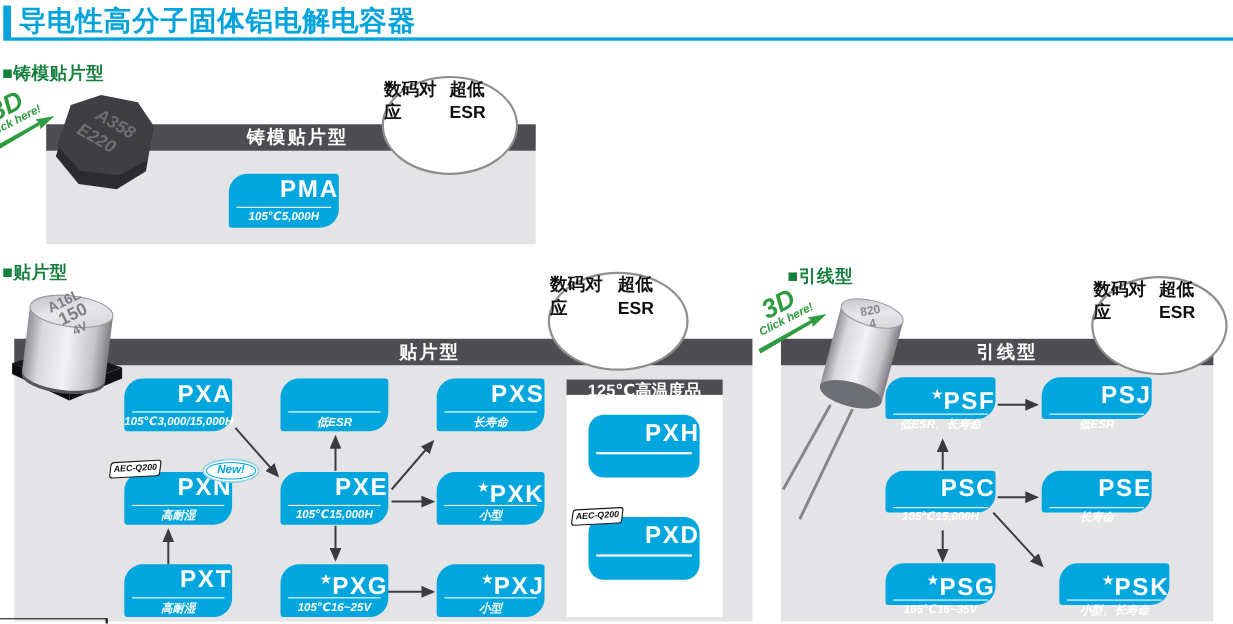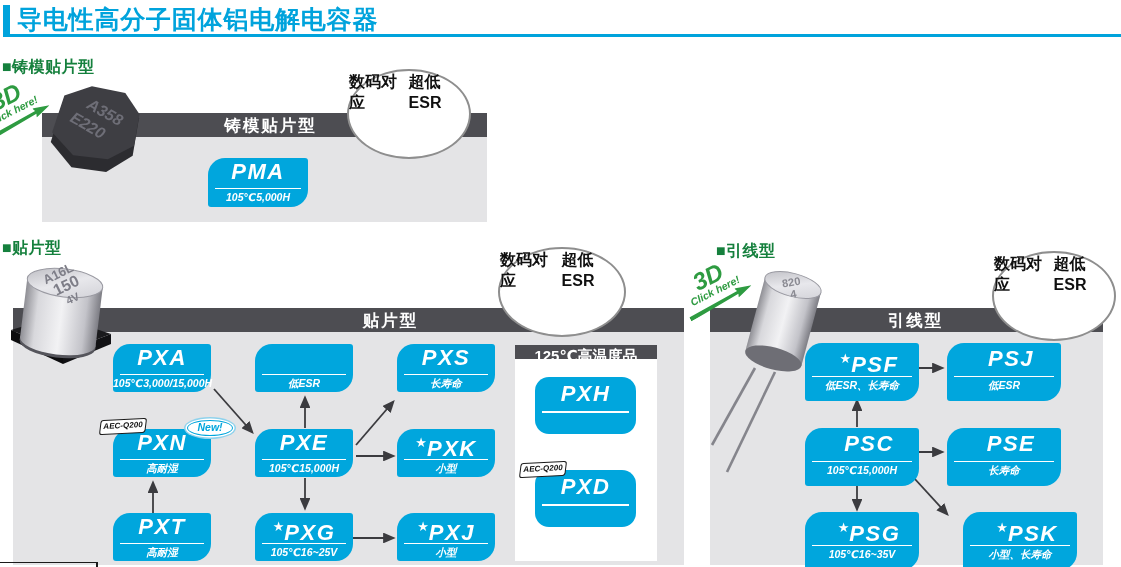--- a/index.html
+++ b/index.html
@@ -8,25 +8,25 @@
   .abs{position:absolute;}
   .title-bar{left:3px;top:5px;width:7px;height:30px;background:#00A3DC;}
   .page-title{left:17px;top:5px;font-size:25px;line-height:29px;font-weight:bold;color:#00A3DC;letter-spacing:0.8px;white-space:nowrap;}
   .title-line{left:3px;top:34px;width:1118px;height:2.5px;background:#00A3DC;}
   .h2{font-size:16px;font-weight:bold;color:#15803d;letter-spacing:0.5px;white-space:nowrap;font-family:Liberation Mono, monospace;}
   .panel{background:#E4E4E6;}
   .pbar{position:absolute;left:0;top:0;right:0;height:24px;background:#4D4D52;color:#fff;
         font-weight:bold;font-size:16.5px;text-align:center;line-height:24px;letter-spacing:2px;}
   .pbox{position:absolute;width:98px;height:48px;background:#00A6DD;border-radius:17px 3px 17px 3px;
         color:#fff;text-align:center;z-index:4;}
-  .nm{font-style:italic;font-weight:bold;font-size:22px;line-height:28px;white-space:nowrap;letter-spacing:1.5px;}
+  .nm{font-weight:bold;font-size:22px;line-height:28px;white-space:nowrap;letter-spacing:1.5px;text-align:right;}
   .ln{position:absolute;left:7px;right:7px;top:29.5px;height:1.6px;background:#fff;}
   .sb{position:absolute;top:32.5px;left:0;right:0;font-style:italic;font-weight:bold;font-size:10.5px;white-space:nowrap;}
   .star{font-size:13px;vertical-align:9px;letter-spacing:0;}
-  .tall{height:58px;padding-left:14px;}
+  .tall{height:38px;}
   .tall .nm{line-height:31px;}
   .tall .ln{top:32.5px;}
   .tall .sb{top:36px;}
   .rbox{border-radius:14px;width:101px;height:57px;}
   .rbox .nm{line-height:33px;}
   .rbox .ln{top:34px;}
   .rbox .sb{top:37.5px;margin-top:36px;}
   .bubble{background:#fff;border:2.5px solid #8E8E8E;border-radius:50%;display:flex;flex-direction:row;
           justify-content:center;font-weight:bold;font-size:16px;color:#101010;
           line-height:21px;z-index:6;}

